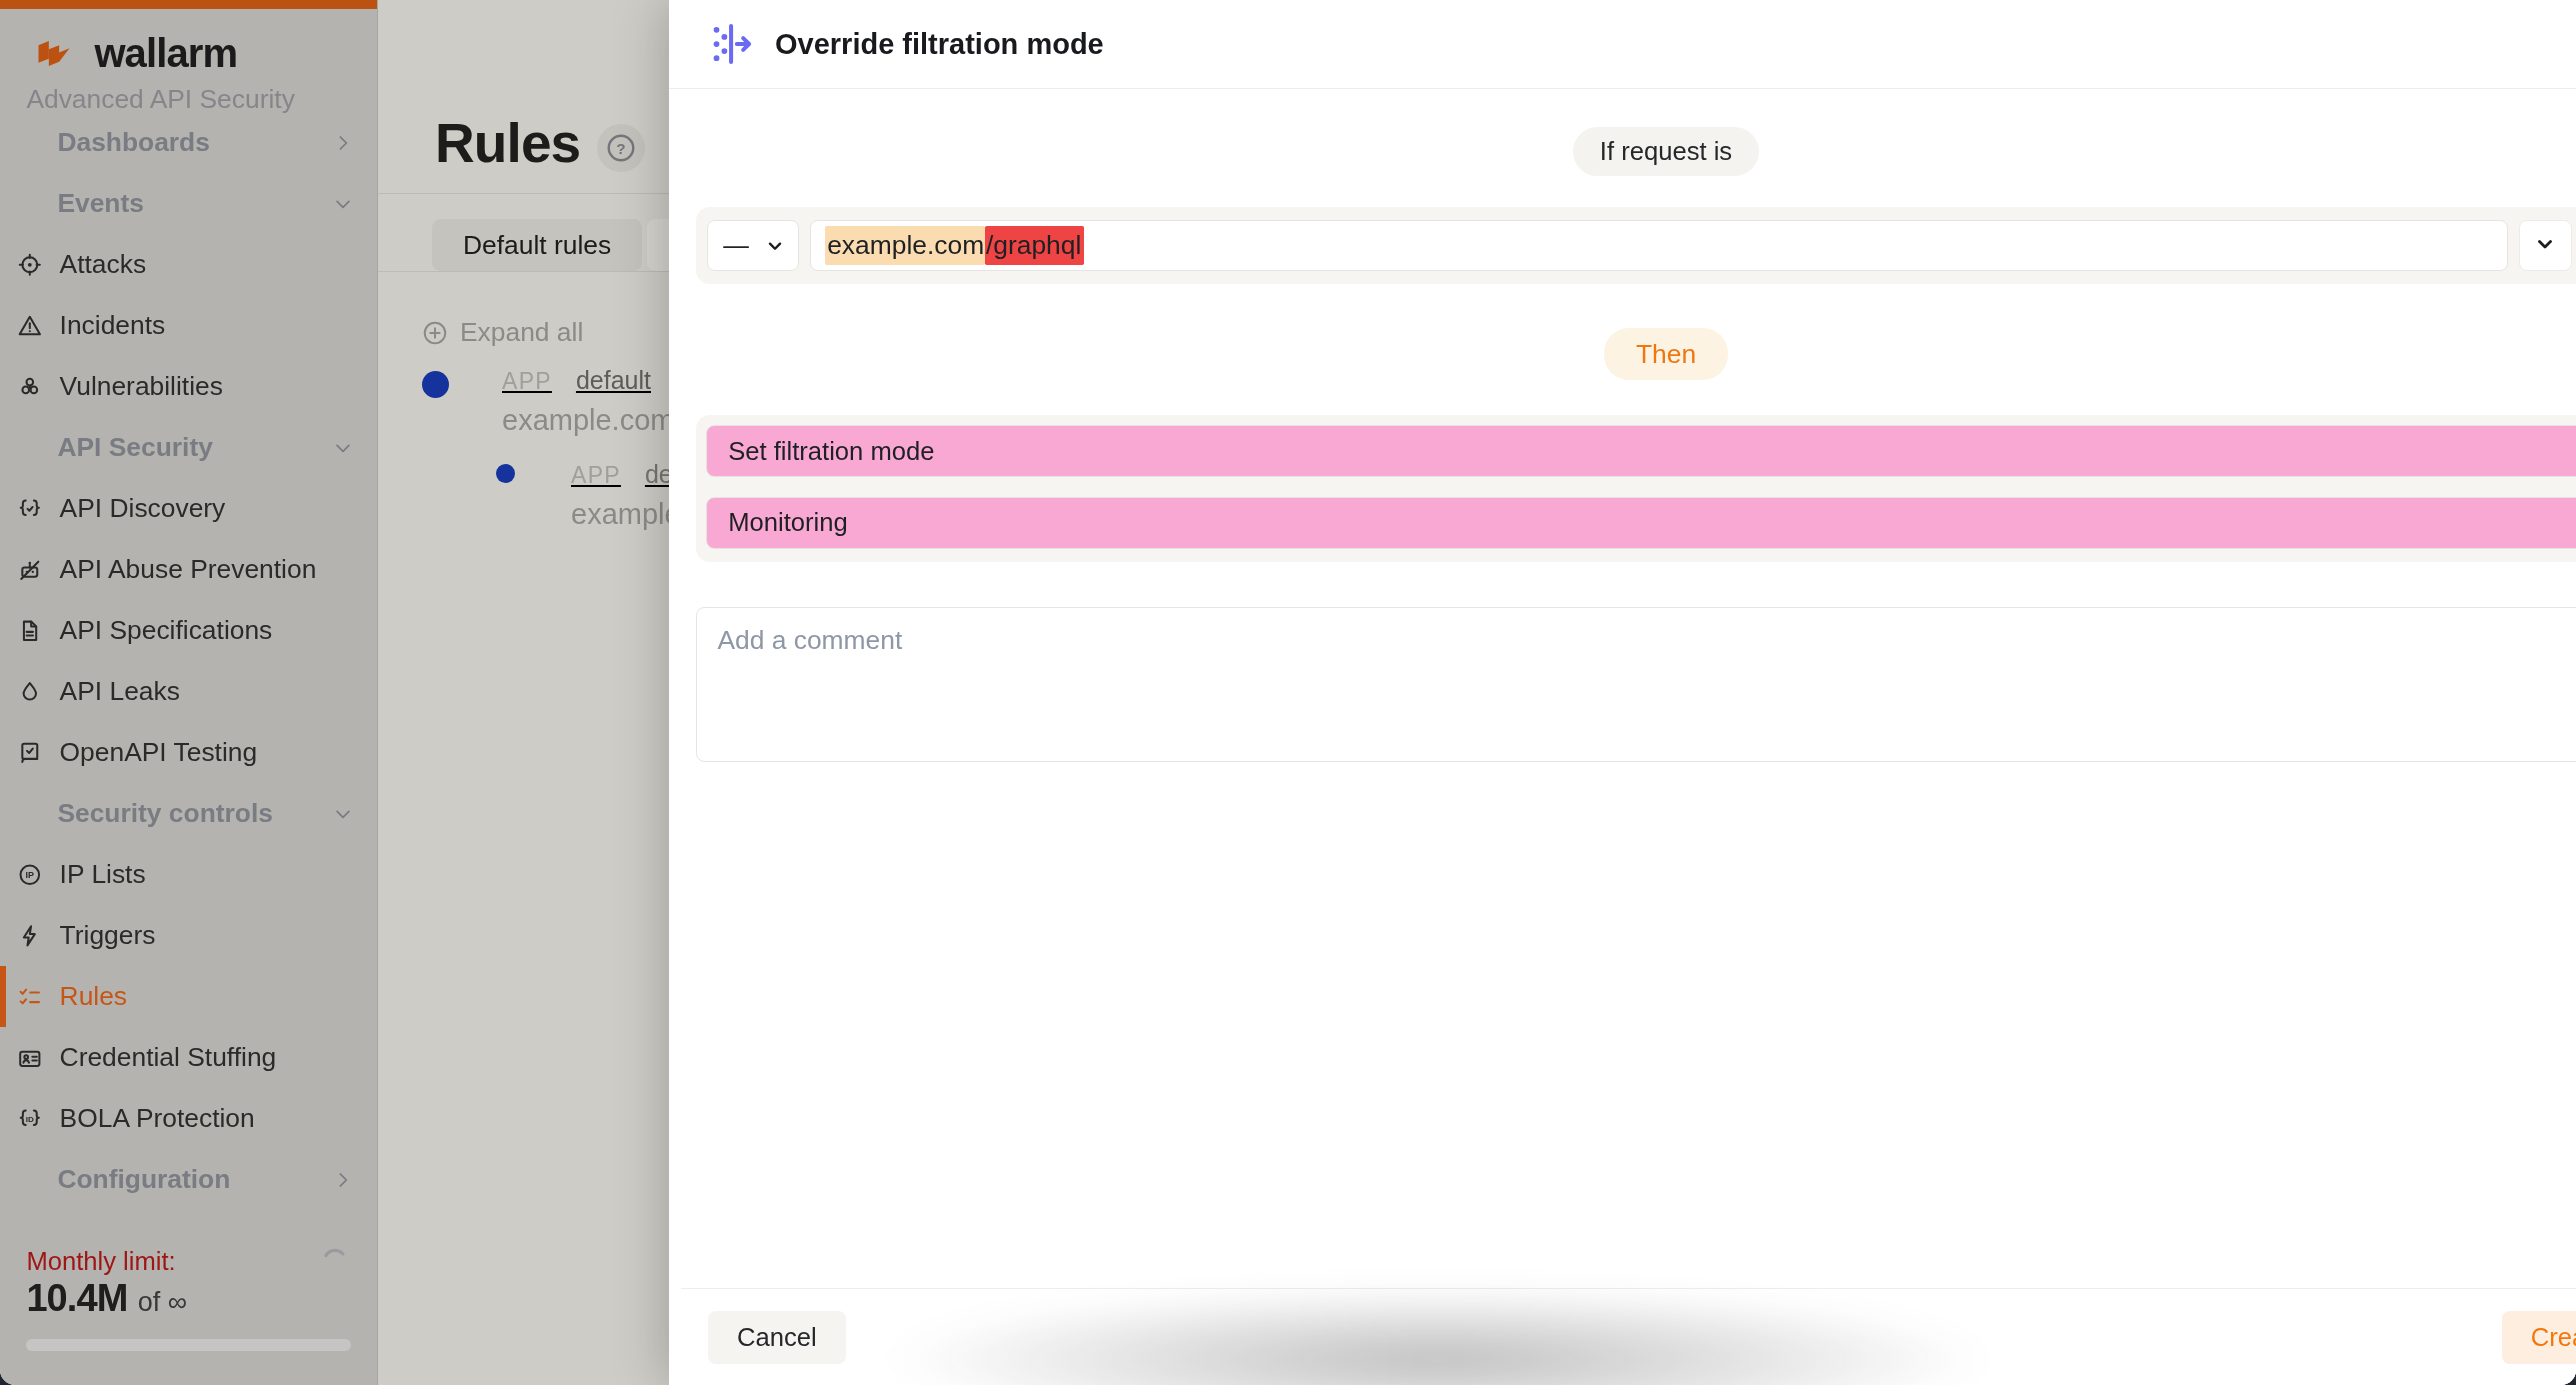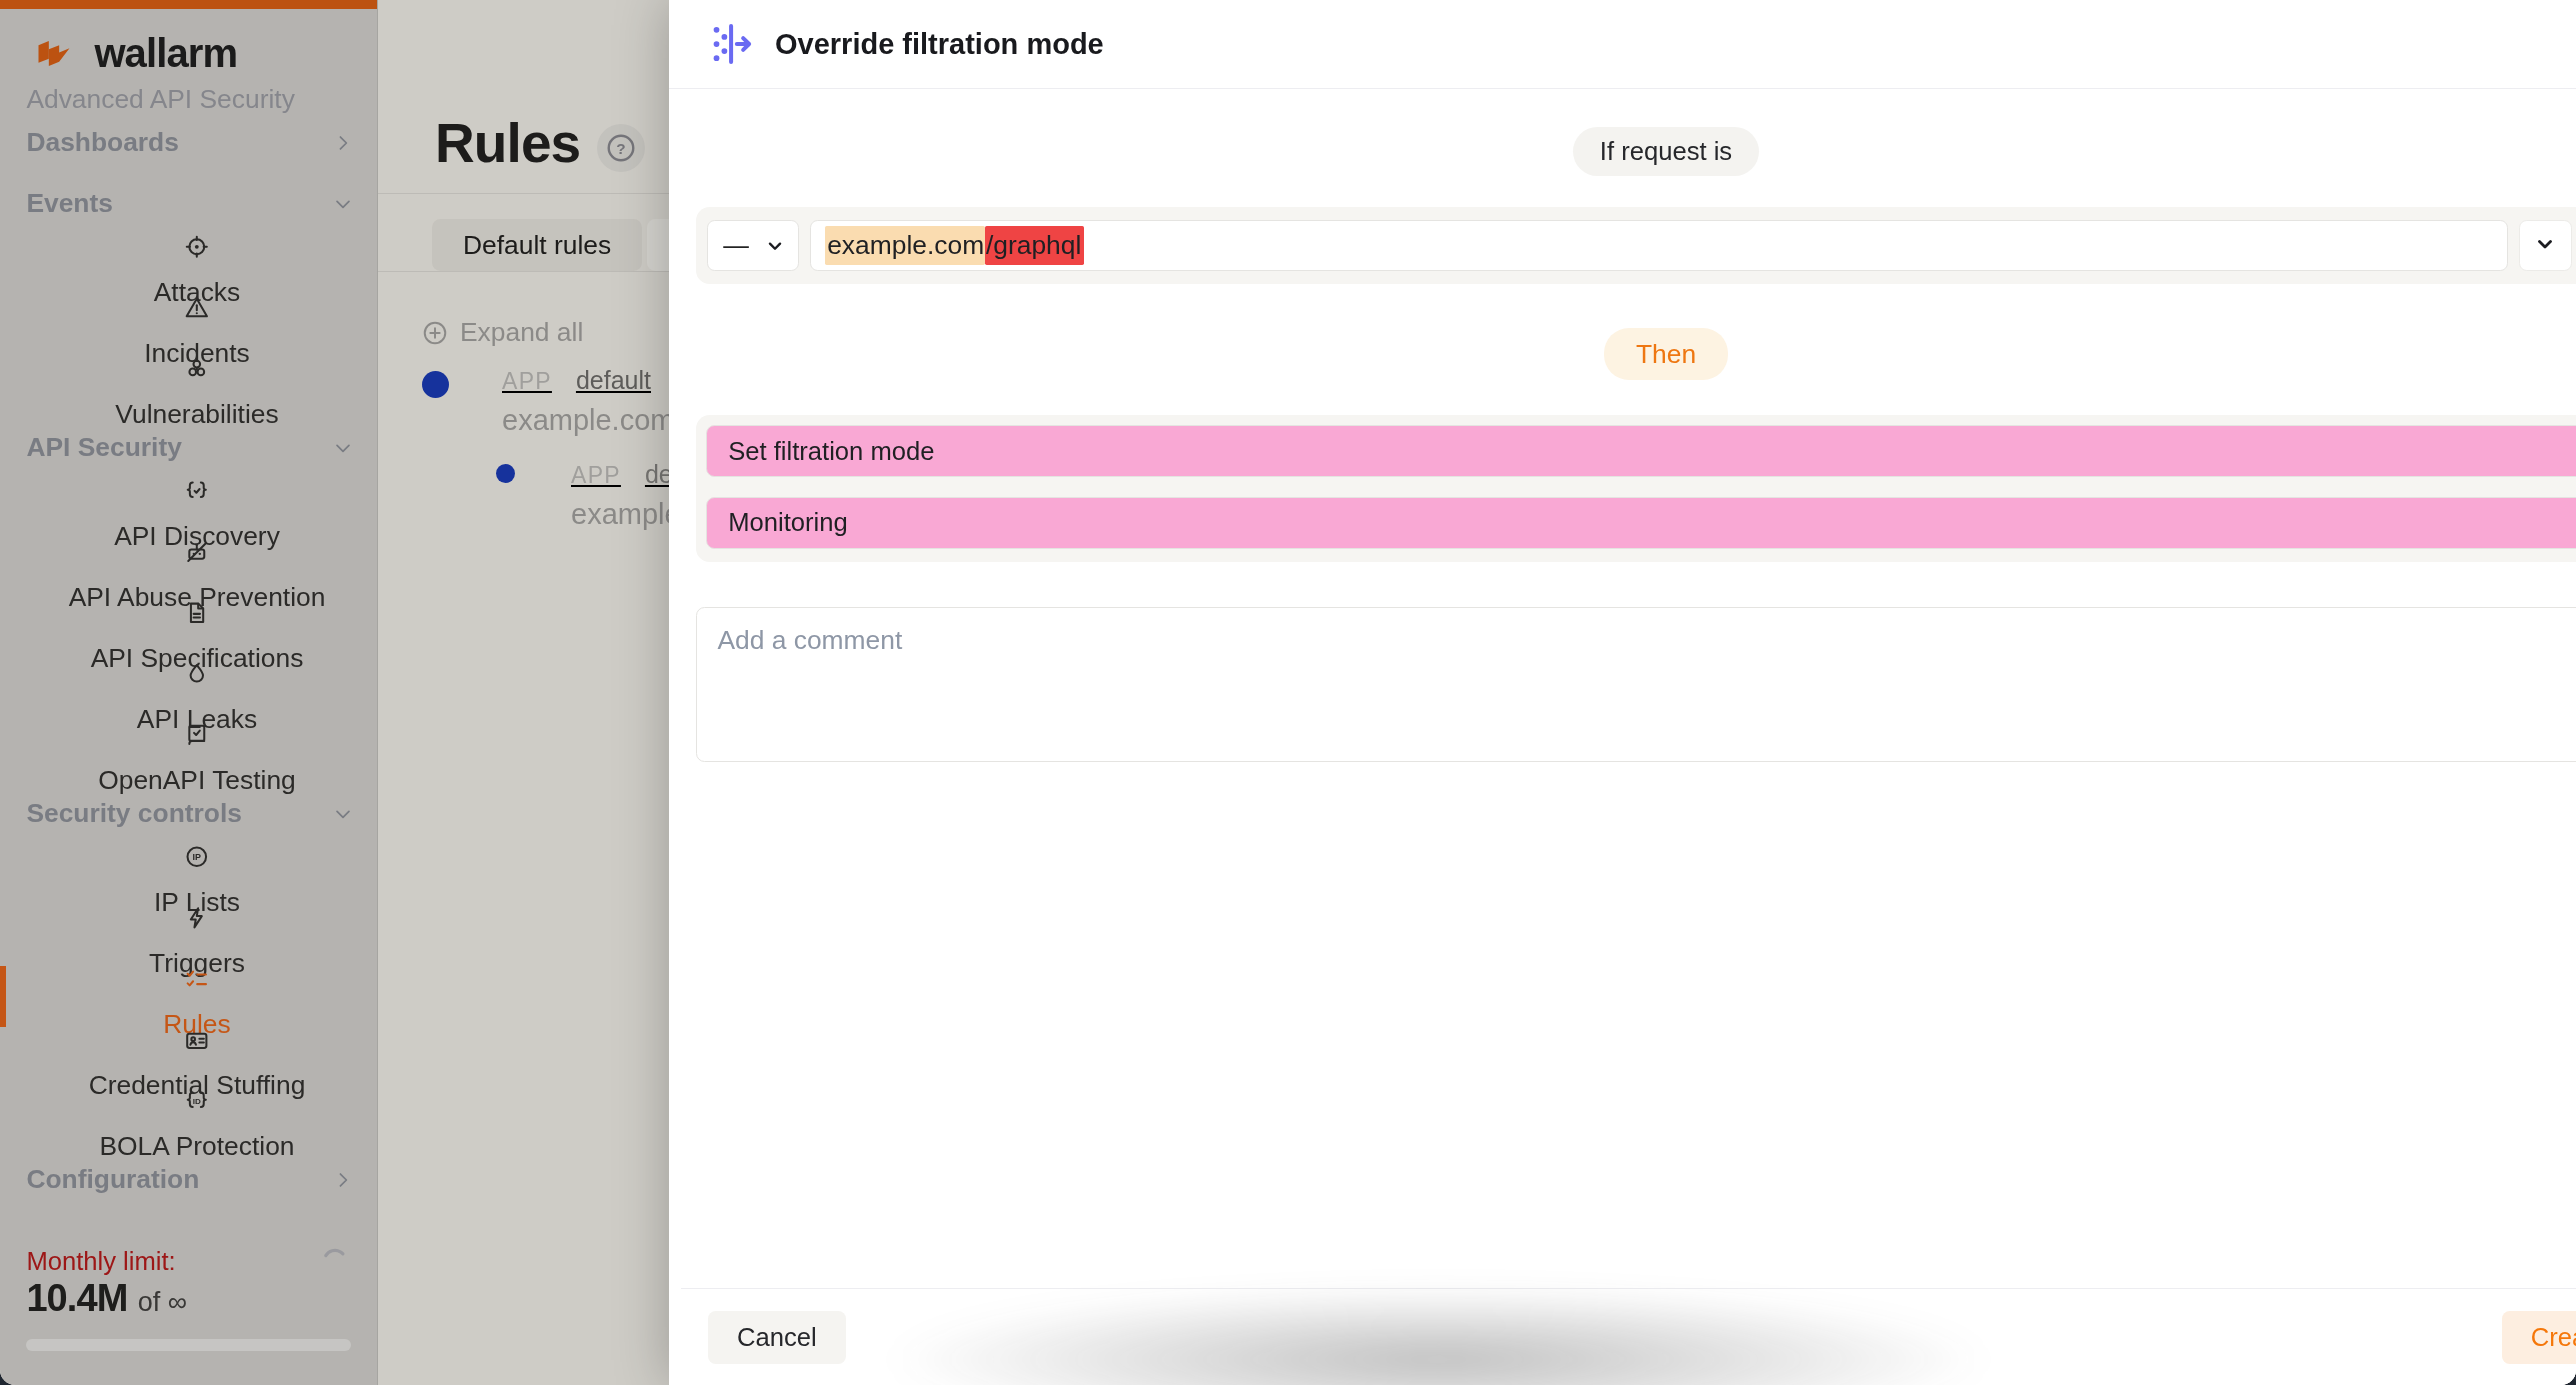--- a/index.html
+++ b/index.html
@@ -11,23 +11,23 @@
 
   
   .sidebar{position:relative;width:378px;flex:0 0 378px;background:#d5d3cf;border-right:1.7px solid #c4c2be;}
   .accent-strip{height:8.5px;background:#dd6114;}
   .brand{display:flex;align-items:center;gap:12px;padding:22px 0 0 26.4px;}
   .logo-mark svg{display:block;}
   .logo-text{font-size:40px;font-weight:700;color:#202020;letter-spacing:-0.9px;}
   .brand-sub{padding-left:26.4px;margin-top:8.5px;font-size:26.4px;color:#9d9ea5;}
   .nav{position:absolute;top:112px;left:0;right:0;}
   .nav-row{height:61px;display:flex;align-items:center;position:relative;}
-  .nav-header{padding:0 23px 0 26.4px;font-size:26.4px;font-weight:700;color:#8f929a;}
+  .nav-header{padding:0 23px 0 26.4px;font-size:26.4px;font-weight:700;color:#8f929a;margin-left:31px;}
   .nav-header .chev{margin-left:auto;color:#8f929a;display:flex;}
-  .nav-item{padding-left:17px;font-size:26.4px;color:#333230;gap:17px;cursor:pointer;flex-direction:column;}
+  .nav-item{padding-left:17px;font-size:26.4px;color:#333230;gap:17px;cursor:pointer;}
   .nav-item .nico{display:flex;flex:0 0 25.6px;color:#333230;}
   .nav-item.active{color:#e8661a;}
   .nav-item.active .nico{color:#e8661a;}
   .nav-item.active::before{content:"";position:absolute;left:0;top:0;width:6px;height:61px;background:#e8661a;}
   .limit{position:absolute;left:26.4px;right:25.6px;top:1245px;}
   .limit-row1{display:flex;align-items:center;}
   .limit-label{font-size:25.6px;color:#b91c1c;}
   .limit-spin{margin-left:auto;color:#b5b6bb;display:flex;}
   .limit-row2{display:flex;align-items:baseline;gap:10.2px;}
   .limit-val{font-size:38px;font-weight:700;color:#242422;letter-spacing:-0.9px;}

